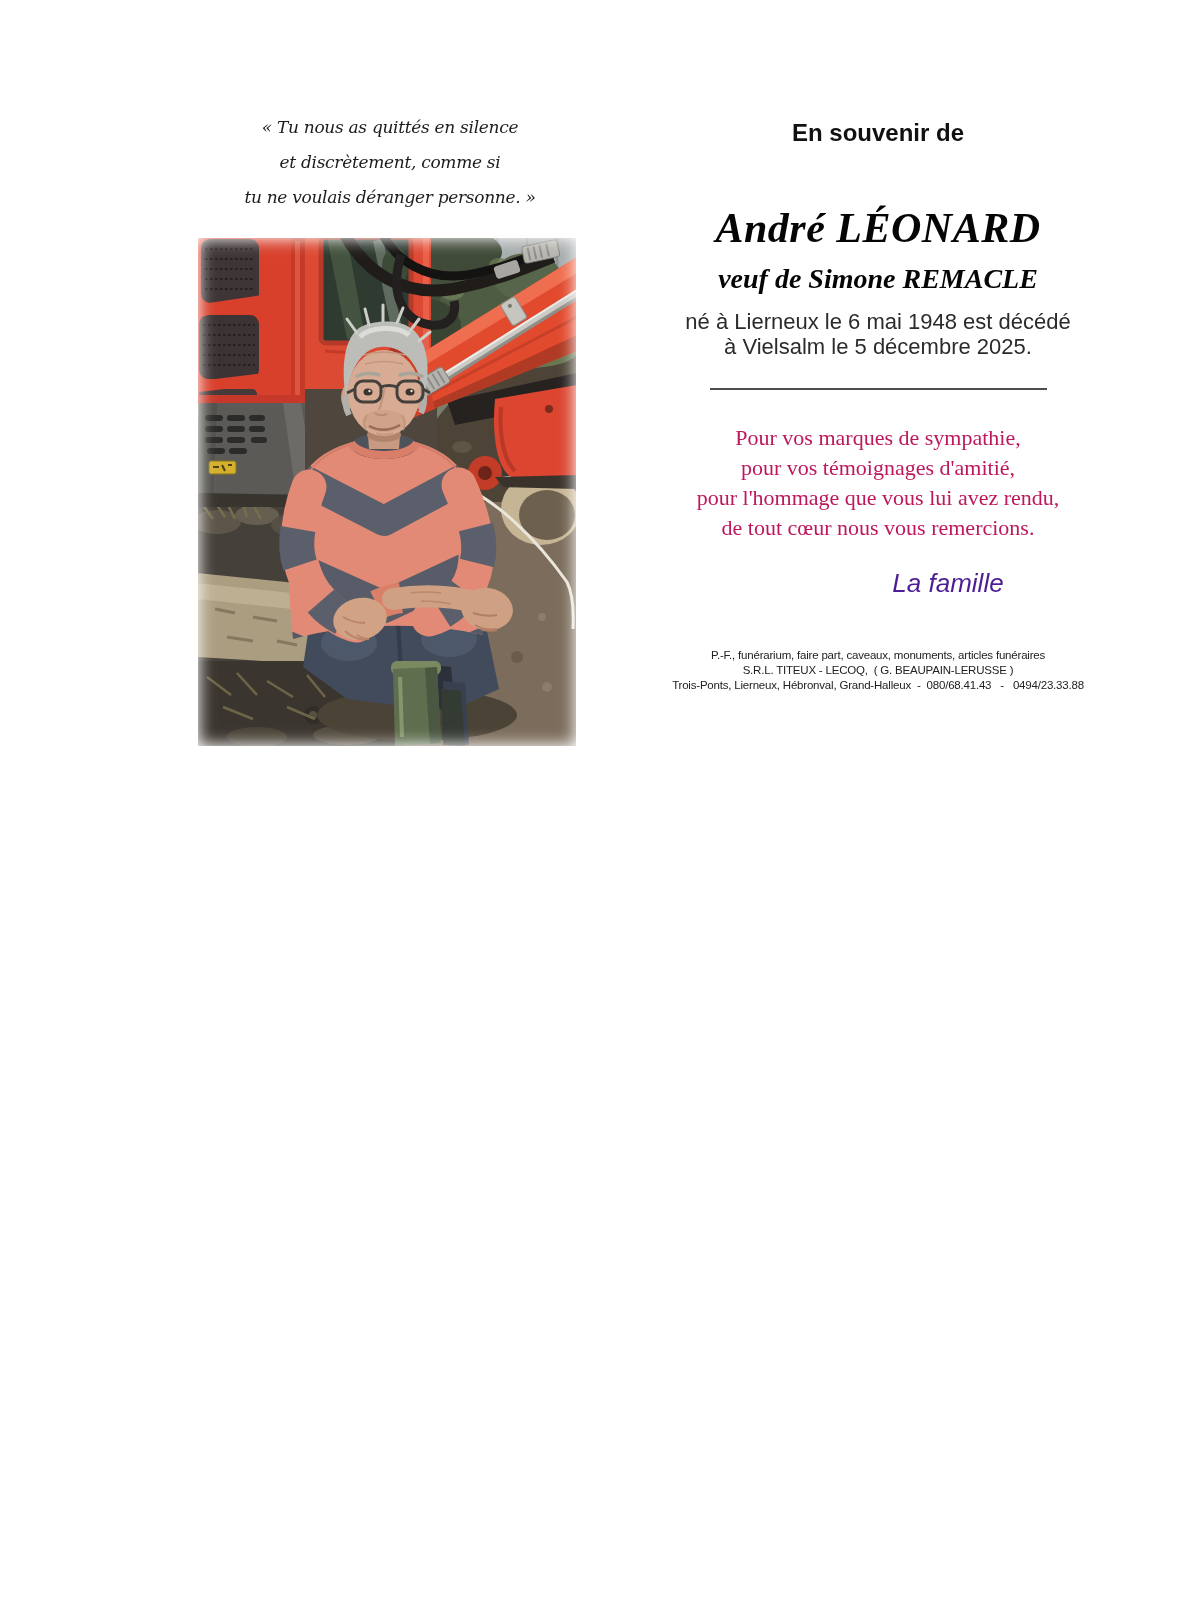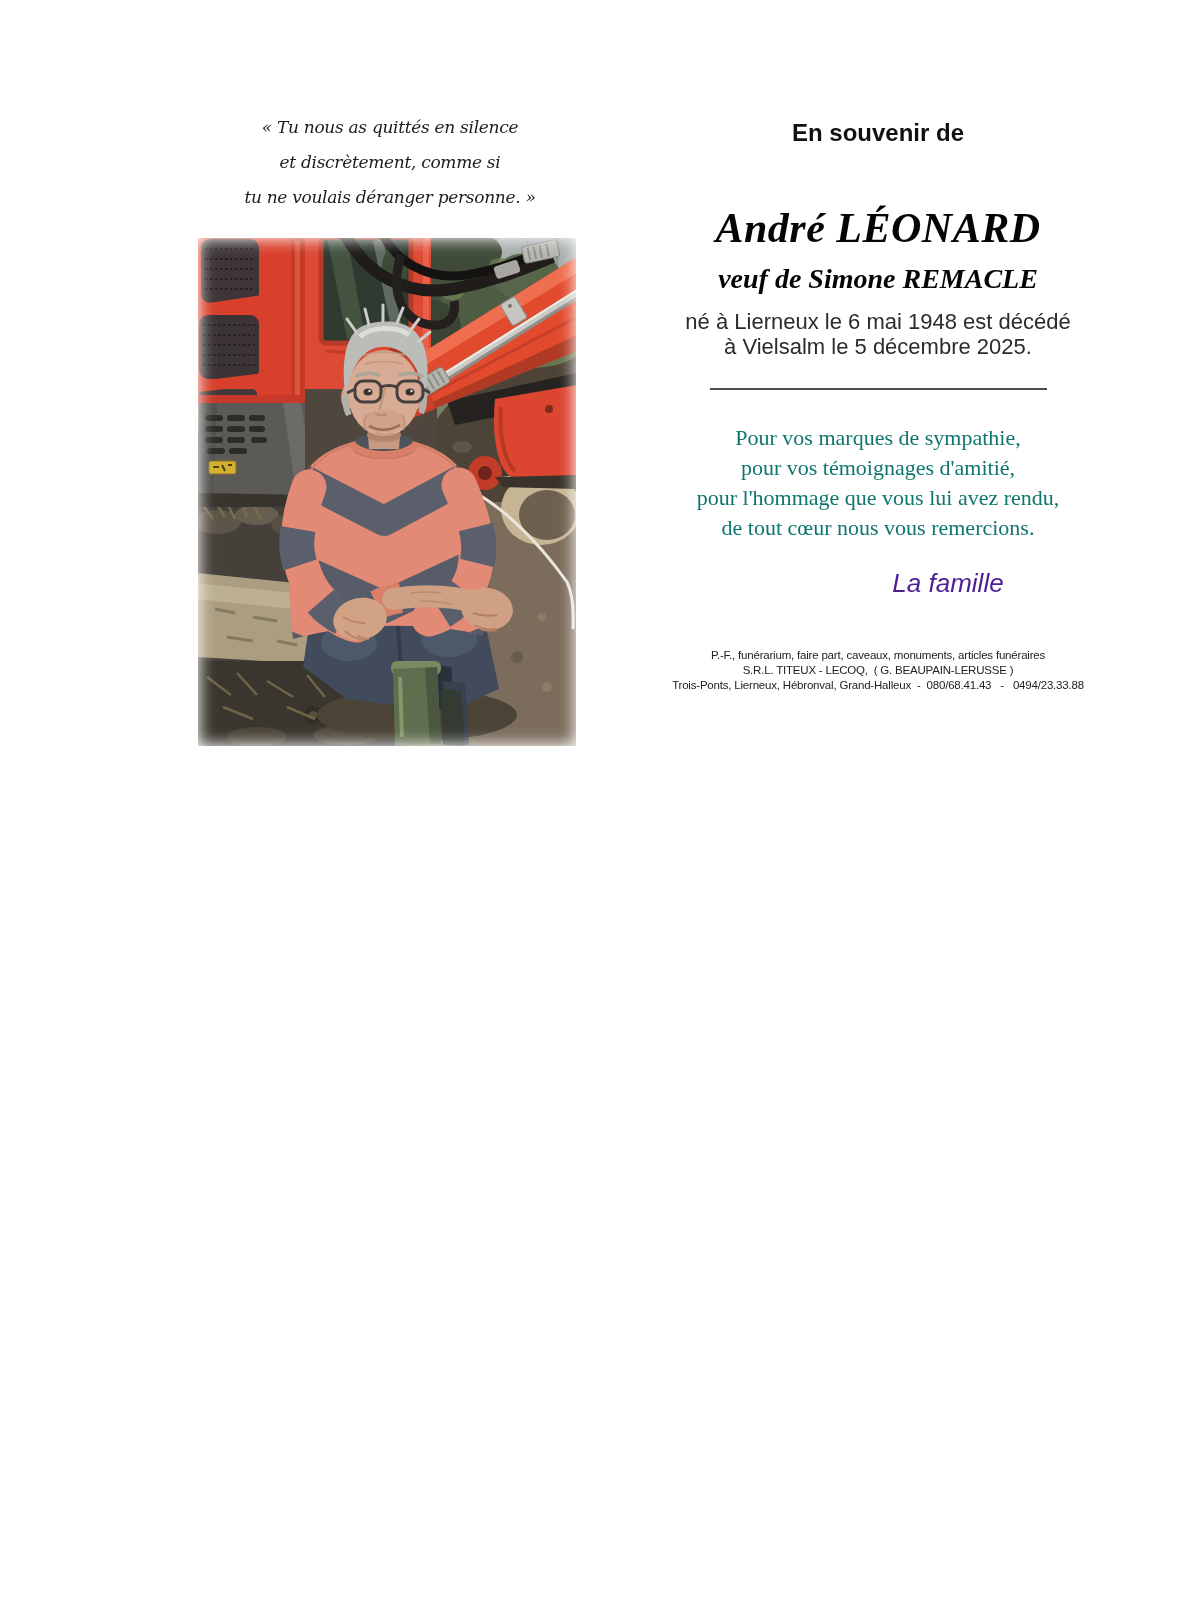--- a/index.html
+++ b/index.html
@@ -17,21 +17,21 @@
   .photo-frame svg { display:block; width:380px; height:510px; }
 
   .rc { position:absolute; left:663px; width:430px; text-align:center; }
   .hdr   { top:119px; font-weight:bold; font-size:24px; color:#111; }
   .serif-bi { font-family:"Liberation Serif", serif; font-weight:bold; font-style:italic; color:#050505; }
   .title { top:171px; font-size:34px; }
   .name  { top:204px; font-size:42px; letter-spacing:0.5px; }
   .veuf  { top:263px; font-size:28px; }
   .life  { top:309px; font-size:22px; line-height:25px; color:#2b2b2b; }
   .divider { position:absolute; left:710px; top:388px; width:337px; height:2px; background:#4d4d4d; }
-  .thanks { top:423px; font-family:"Liberation Serif", serif; font-size:22px; line-height:30px; color:#0f766e; }
+  .thanks { top:423px; font-family:"Liberation Serif", serif; font-size:22px; line-height:30px; color:#be185d; }
   .famille {
     position:absolute; left:818px; top:568px; width:260px; text-align:center;
     font-style:italic; font-size:26px; color:#4c1d95;
   }
   .fh {
     position:absolute; left:640px; top:648px; width:476px; text-align:center;
     font-size:11.5px; line-height:15px; letter-spacing:-0.2px; color:#222;
   }
   .fh div { white-space:pre-wrap; }
 </style>

